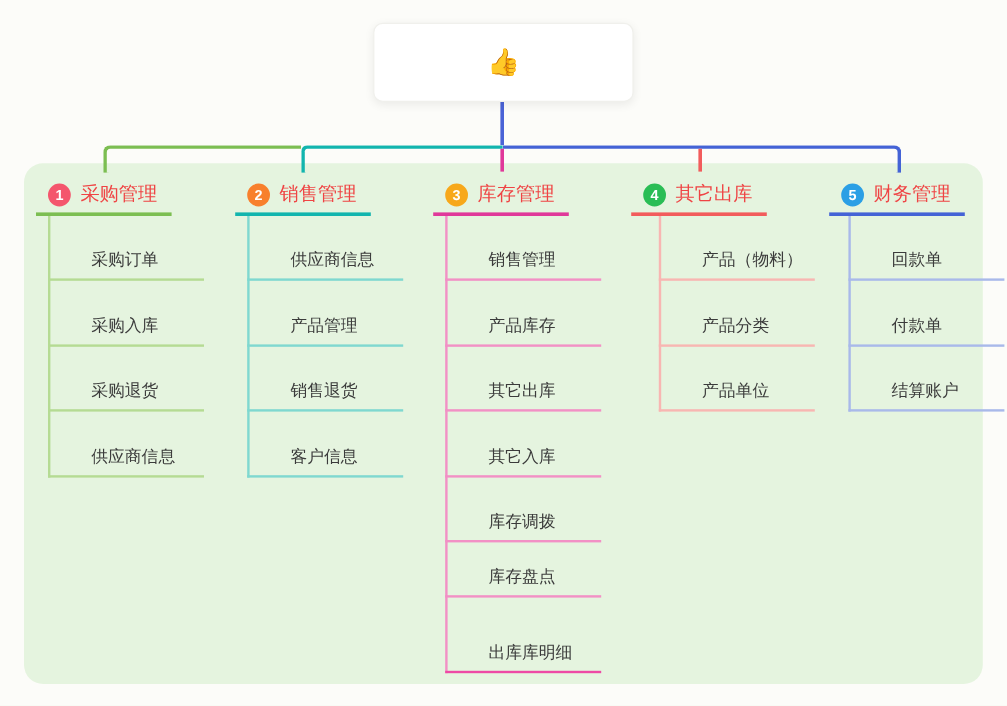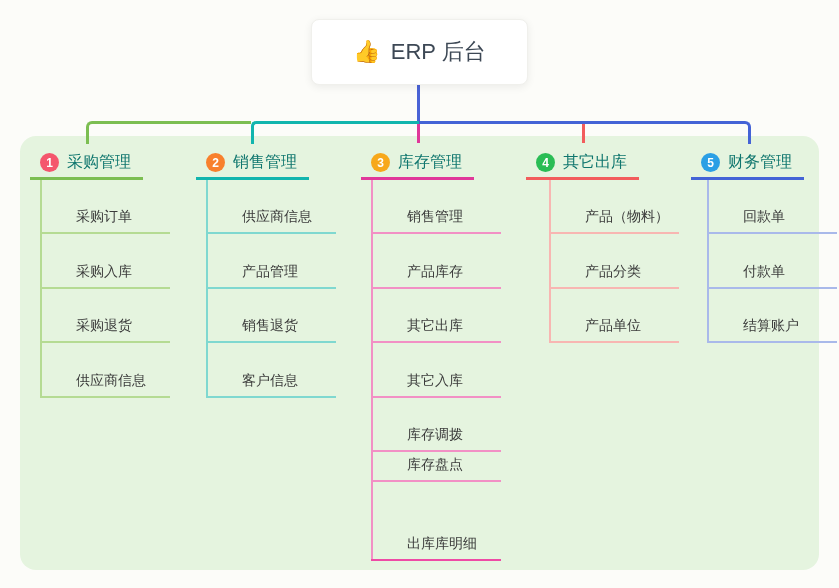--- a/index.html
+++ b/index.html
@@ -28,21 +28,21 @@
          border-top:3px solid #4463d6;border-right:3px solid #4463d6;border-top-right-radius:6px;}
   .stem-m{left:417px;top:124px;width:3px;height:19px;background:#e0389a;}
   .stem-r{left:582px;top:124px;width:3px;height:19px;background:#f25c5c;}
 
   
   .hd{position:absolute;top:148px;width:103px;height:29px;padding-left:10px;
       border-bottom:3px solid var(--c);display:flex;align-items:center;gap:8px;cursor:pointer;}
   .badge{width:19px;height:19px;border-radius:50%;background:var(--bc);color:#fff;
          font-size:12px;font-weight:bold;display:flex;align-items:center;justify-content:center;
          flex:0 0 19px;}
-  .hlabel{font-size:16px;color:#0f766e;white-space:nowrap;}
+  .hlabel{font-size:16px;color:#ef4444;white-space:nowrap;}
 
   
   .spine{position:absolute;top:180px;width:2px;background:var(--lc);}
   .child{position:absolute;min-width:85px;height:32px;line-height:32px;
          padding:0 9px 0 36px;border-bottom:2px solid var(--lc);
          font-size:14px;color:#3b3b3b;white-space:nowrap;box-sizing:content-box;cursor:pointer;}
 
   
   .b1{--c:#7cbe52;--lc:#b5db93;--bc:#f4566d;}
   .b2{--c:#12b5ae;--lc:#7fd8d0;--bc:#f8802d;}
@@ -57,39 +57,38 @@
   .b3 .hd{left:361px} .b3 .spine,.b3 .child{left:371px}
   .b4 .hd{left:526px} .b4 .spine,.b4 .child{left:549px}
   .b5 .hd{left:691px} .b5 .spine,.b5 .child{left:707px}
 
   .b1 .spine,.b2 .spine{height:218px}
   .b3 .spine{height:381px}
   .b4 .spine,.b5 .spine{height:163px}
 
   
   .r0{top:200px}.r1{top:255px}.r2{top:309px}.r3{top:364px}
-  .r4{top:418px}.r5{top:448px}.r6{top:527px}
+  .r4{top:418px}.r5{top:464px}.r6{top:527px}
 </style>
 </head>
 <body>
 
 <div class="canvas">
 
   <div class="panel"></div>
 
   <div class="ln root-stem"></div>
   <div class="ln seg-g"></div>
   <div class="ln seg-t"></div>
   <div class="ln seg-b"></div>
   <div class="ln stem-m"></div>
   <div class="ln stem-r"></div>
 
   <div class="root">
     <span class="ricon">👍</span>
-    <span class="rlabel">ERP 后台</span>
   </div>
 
   <div class="b1">
     <div class="hd">
       <span class="badge">1</span>
       <span class="hlabel">采购管理</span>
     </div>
     <div class="spine"></div>
     <div class="child r0">采购订单</div>
     <div class="child r1">采购入库</div>

